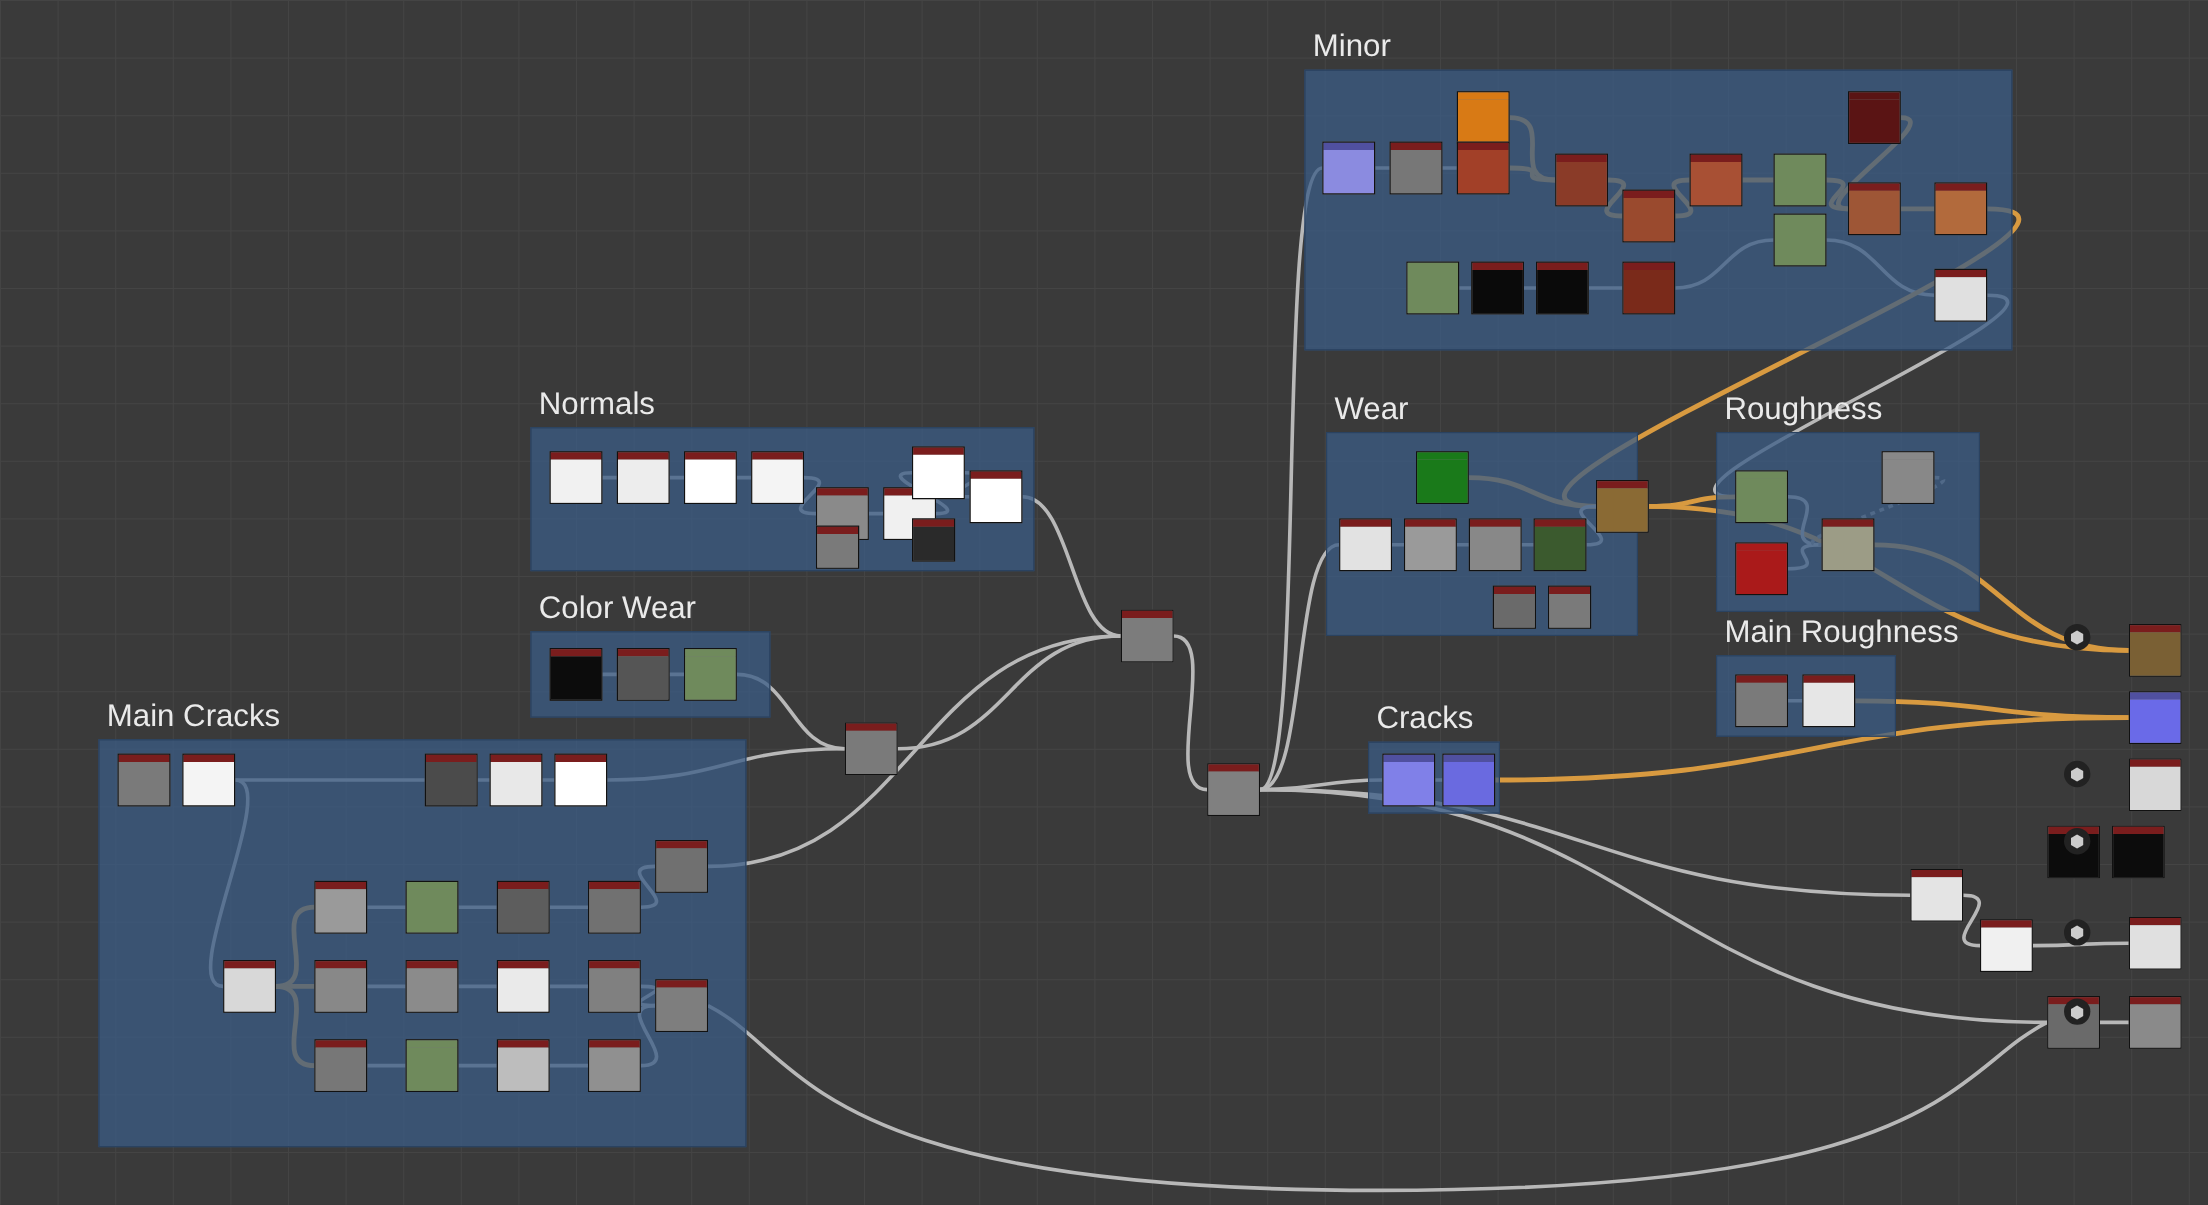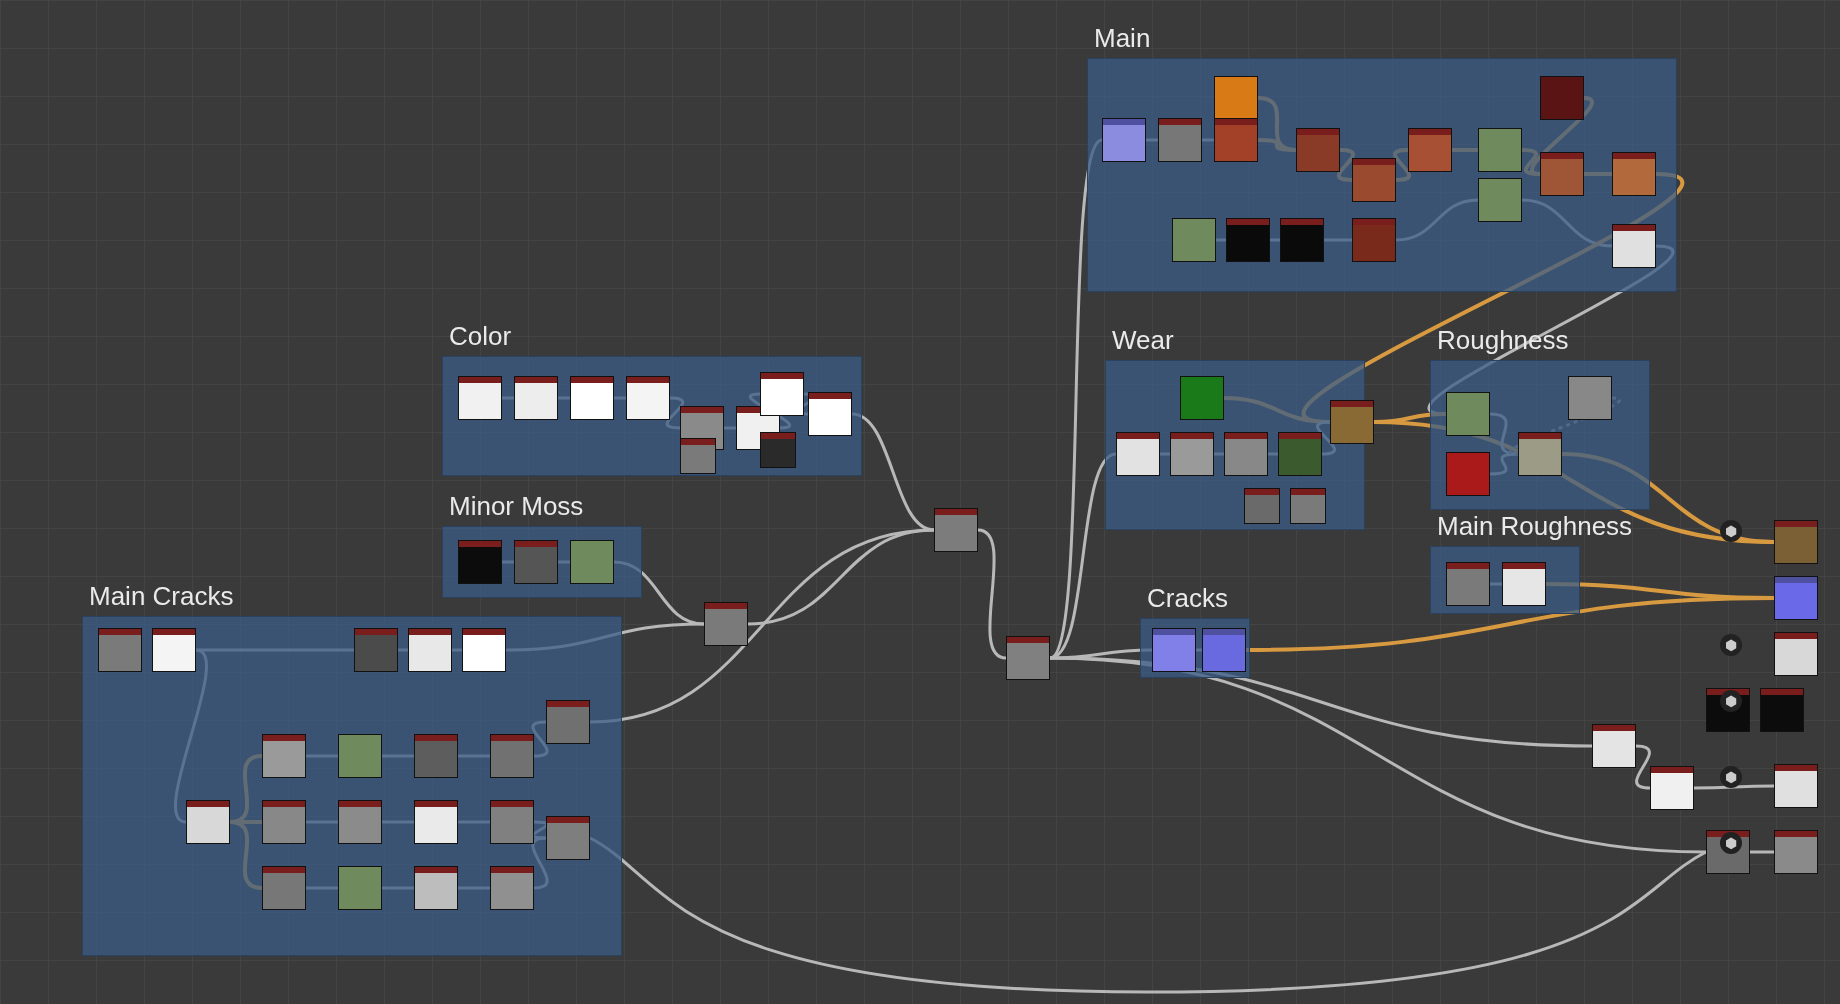--- a/index.html
+++ b/index.html
@@ -141,27 +141,27 @@
     <path d="M 1246 650 C 1510 650, 1510 598, 1774 598" fill="none" stroke="#d89a40" stroke-width="4"></path>
     <path d="M 1636 746 C 1676 746, 1610 788, 1650 788" fill="none" stroke="#b8b8b8" stroke-width="3"></path>
     <path d="M 1694 788 C 1734 788, 1734 786, 1774 786" fill="none" stroke="#b8b8b8" stroke-width="3"></path>
     <path d="M 1750 852 C 1790 852, 1734 852, 1774 852" fill="none" stroke="#b8b8b8" stroke-width="3"></path>
   </svg>
 <div id="stage">
     <div class="frame" style="left: 82px; top: 616px; width: 540px; height: 340px;">
       <div class="frame-label">Main Cracks</div>
     </div>
     <div class="frame" style="left: 442px; top: 356px; width: 420px; height: 120px;">
-      <div class="frame-label">Color</div>
+      <div class="frame-label">Normals</div>
     </div>
     <div class="frame" style="left: 442px; top: 526px; width: 200px; height: 72px;">
-      <div class="frame-label">Minor Moss</div>
+      <div class="frame-label">Color Wear</div>
     </div>
     <div class="frame" style="left: 1087px; top: 58px; width: 590px; height: 234px;">
-      <div class="frame-label">Main</div>
+      <div class="frame-label">Minor</div>
     </div>
     <div class="frame" style="left: 1105px; top: 360px; width: 260px; height: 170px;">
       <div class="frame-label">Wear</div>
     </div>
     <div class="frame" style="left: 1430px; top: 360px; width: 220px; height: 150px;">
       <div class="frame-label">Roughness</div>
     </div>
     <div class="frame" style="left: 1430px; top: 546px; width: 150px; height: 68px;">
       <div class="frame-label">Main Roughness</div>
     </div>

